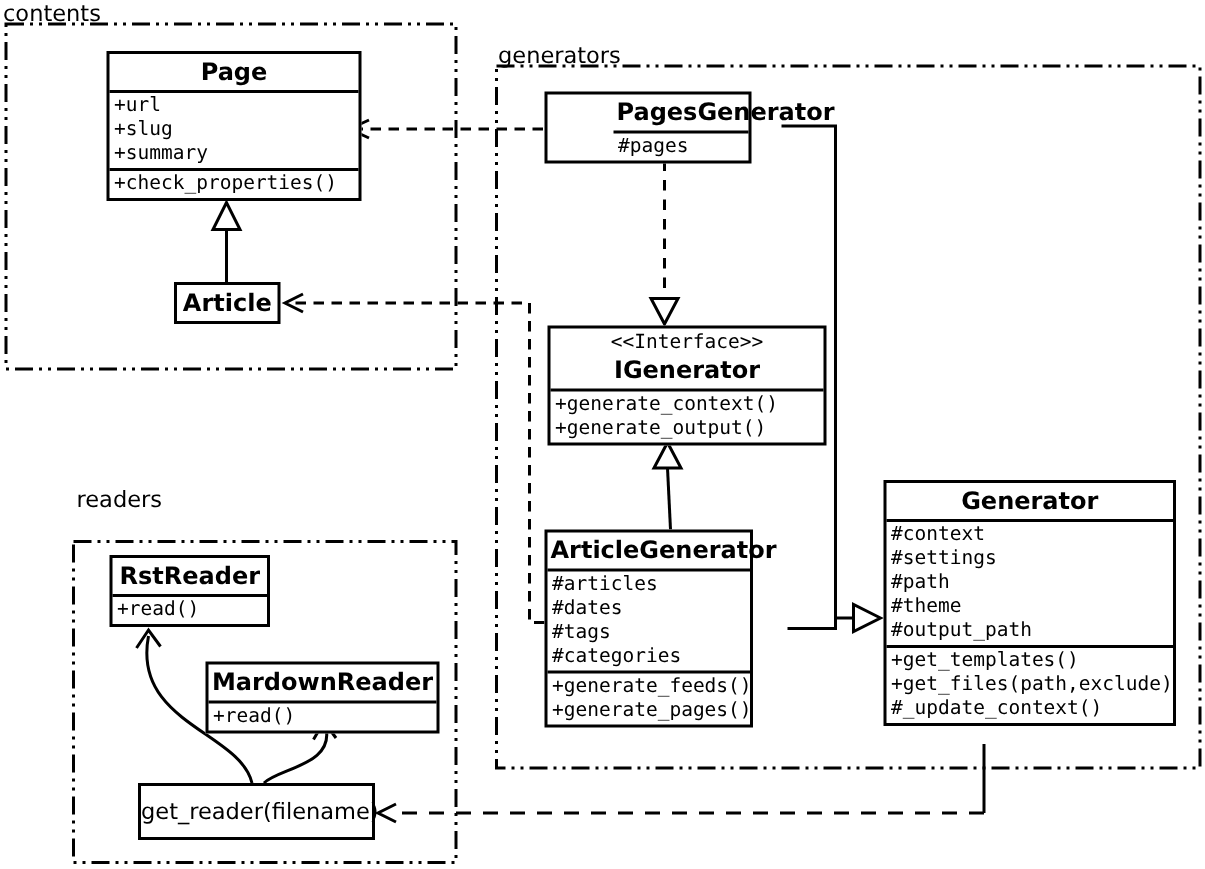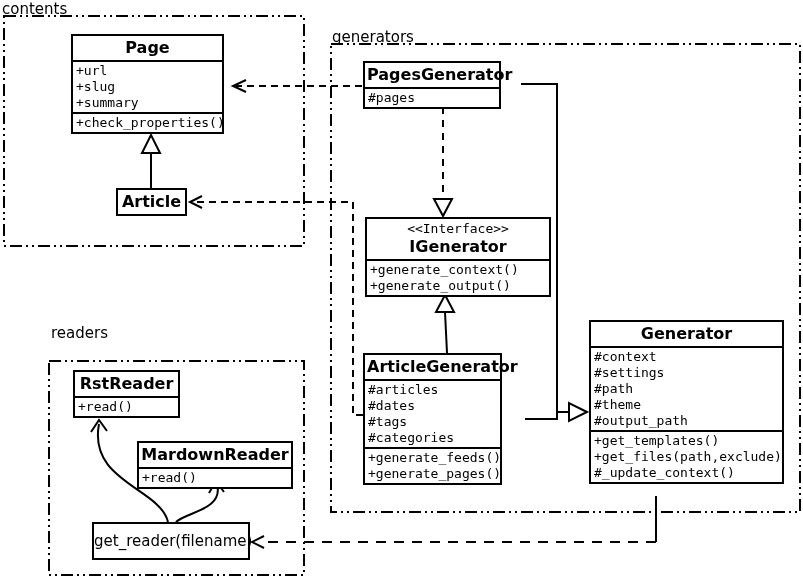--- a/index.html
+++ b/index.html
@@ -107,37 +107,37 @@
     <polyline points="91,432 99,420 107,431" fill="none" stroke="#000" stroke-width="2"></polyline>
 
     <path d="M176,522 C186,512 224,510 217,484" fill="none" stroke="#000" stroke-width="2"></path>
     <polyline points="209,493 216,481 224,492" fill="none" stroke="#000" stroke-width="2"></polyline>
   </svg>
 
   <div class="pkg-label" style="left:2px; top:0px;">contents</div>
   <div class="pkg-label" style="left:332px; top:28px;">generators</div>
   <div class="pkg-label" style="left:51px; top:324px;">readers</div>
 
-  <div class="uml-class" style="left:71px; top:34px; width:153px;">
+  <div class="uml-class" style="left:71px; top:34px; width:170px;">
     <div class="uml-title">Page</div>
     <div class="uml-section">
       <div class="uml-line">+url</div>
       <div class="uml-line">+slug</div>
       <div class="uml-line">+summary</div>
     </div>
     <div class="uml-section">
       <div class="uml-line">+check_properties()</div>
     </div>
   </div>
 
   <div class="uml-class" style="left:116px; top:188px; width:71px;">
     <div class="uml-title">Article</div>
   </div>
 
-  <div class="uml-class" style="left:363px; top:61px; width:138px;">
+  <div class="uml-class" style="left:363px; top:61px; width:138px;padding-left:44px;">
     <div class="uml-title">PagesGenerator</div>
     <div class="uml-section">
       <div class="uml-line">#pages</div>
     </div>
   </div>
 
   <div class="uml-class" style="left:365px; top:217px; width:186px;">
     <div style="padding:2px 0;">
       <div class="uml-stereotype">&lt;&lt;Interface&gt;&gt;</div>
       <div class="uml-title" style="padding:0; line-height:20px;">IGenerator</div>

